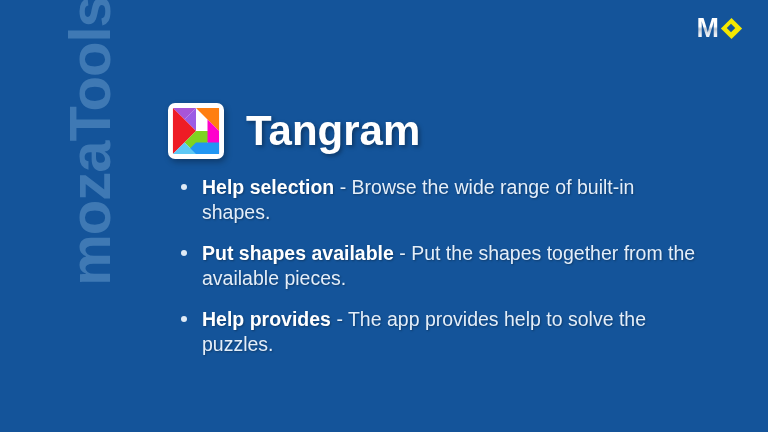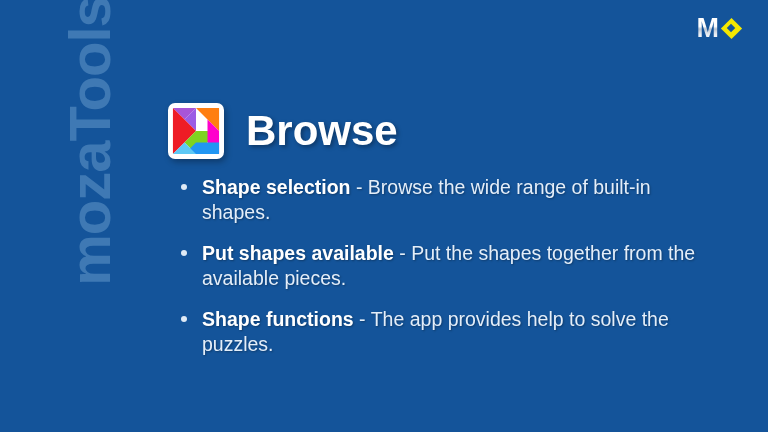--- a/index.html
+++ b/index.html
@@ -174,34 +174,34 @@
         <polygon points="74,26 98,50 98,98 74,74" fill="#ff00cc"></polygon>
 
         <polygon points="50,2 98,50 74,26" fill="#ff7f11"></polygon>
 
         <polygon points="26,98 50,74 98,74 98,98" fill="#2196f3"></polygon>
 
         <polygon points="2,98 26,74 50,98" fill="#5dc8f5"></polygon>
       </svg>
     </div>
 
-    <div id="app-title">Browse</div>
+    <div id="app-title">Tangram</div>
   </div>
 
   <ul id="feature-list">
     <li>
       <span class="bullet-dot"></span>
-      <span class="feat-term">Shape selection</span>
+      <span class="feat-term">Help selection</span>
       <span class="feat-desc"> - Browse the wide range of built-in shapes.</span>
     </li>
     <li>
       <span class="bullet-dot"></span>
       <span class="feat-term">Put shapes available</span>
       <span class="feat-desc"> -  Put the shapes together from the available pieces.</span>
     </li>
     <li>
       <span class="bullet-dot"></span>
-      <span class="feat-term">Shape functions</span>
+      <span class="feat-term">Help provides</span>
       <span class="feat-desc"> - The app provides help to solve the puzzles.</span>
     </li>
   </ul>
 
 </div>
 
 </body></html>

